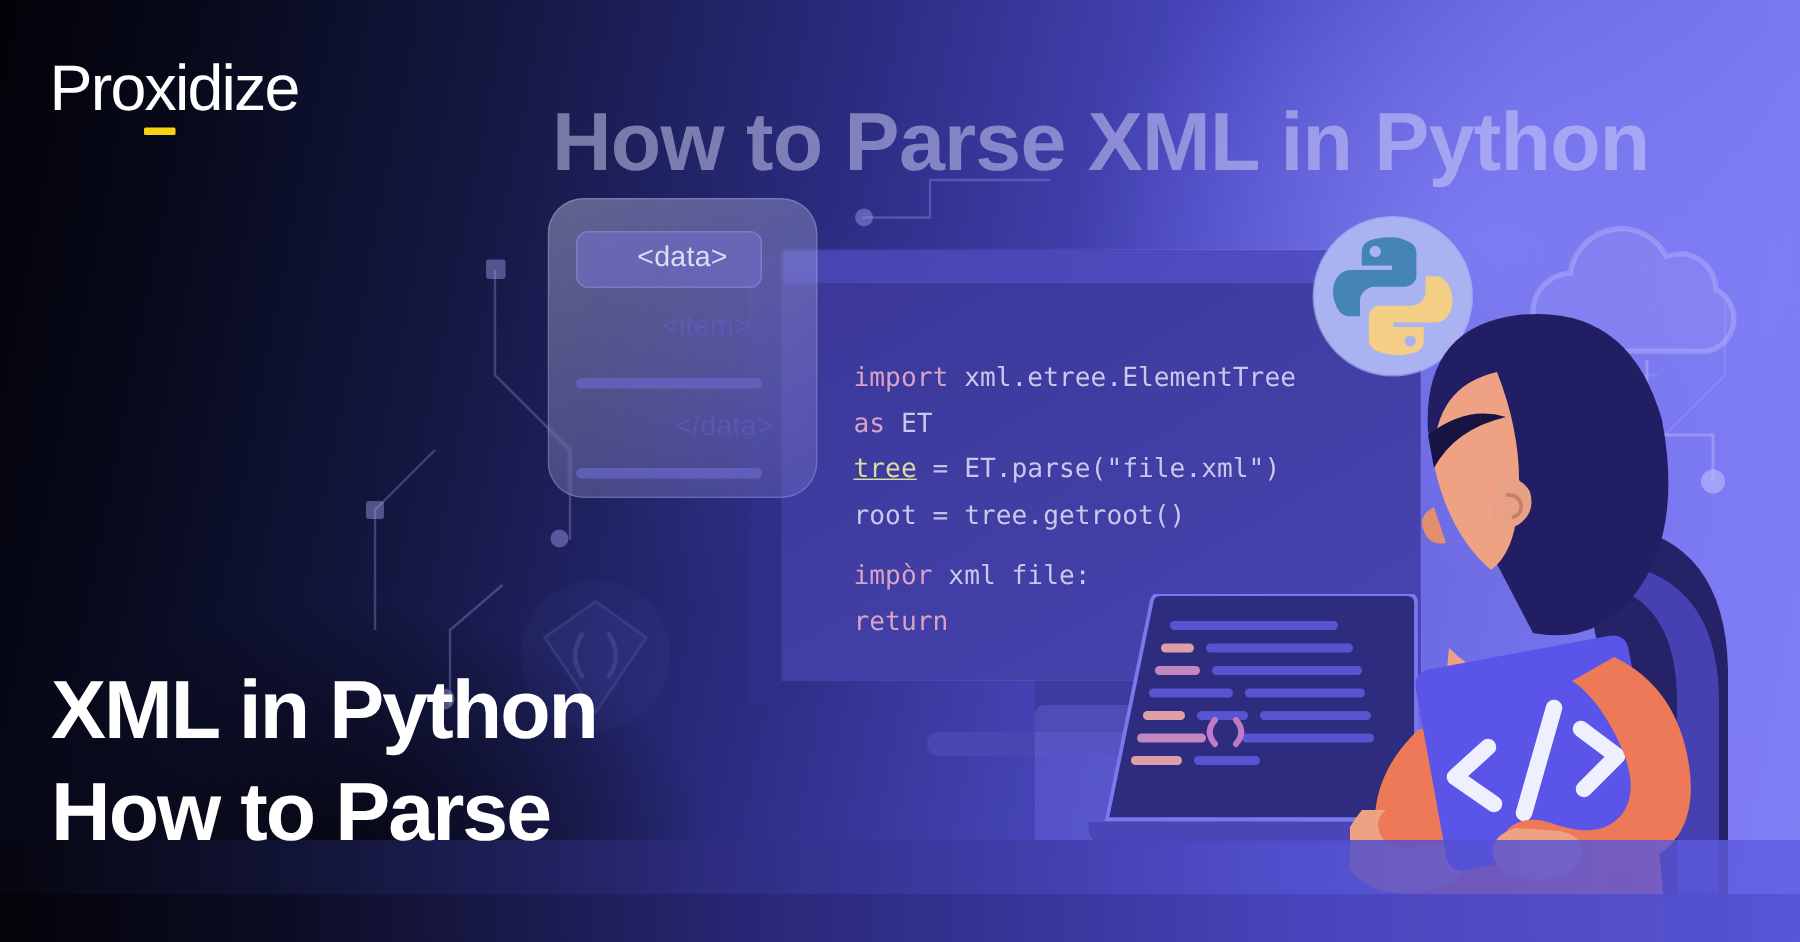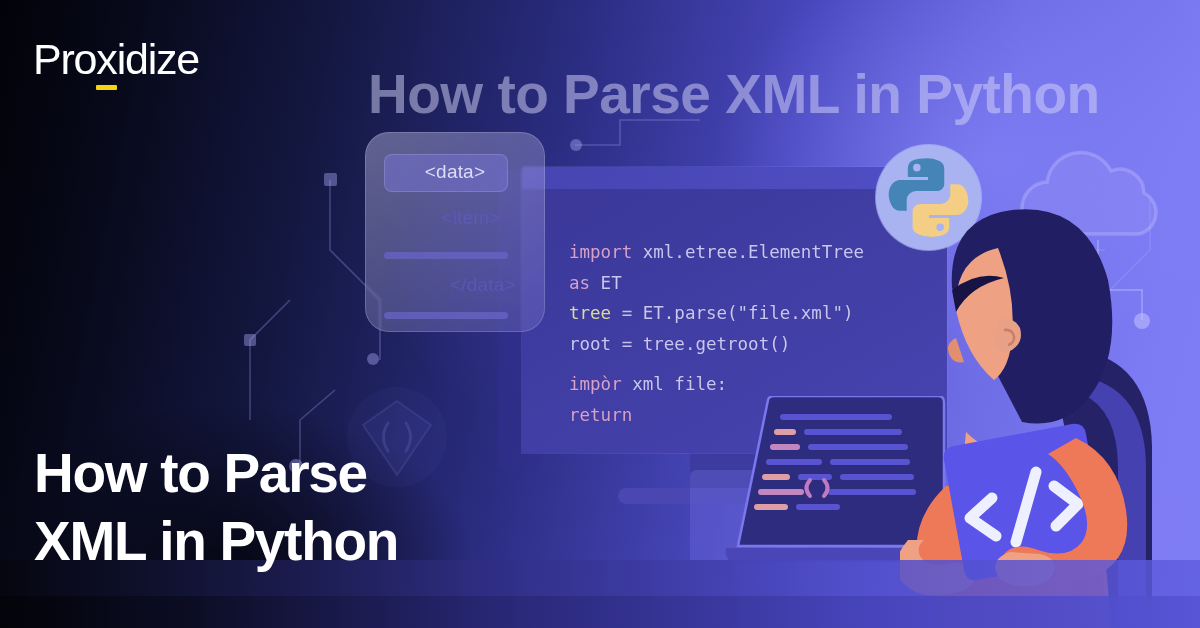--- a/index.html
+++ b/index.html
@@ -142,21 +142,21 @@
     font-size: 17.5px;
     line-height: 30.5px;
     white-space: pre;
     text-shadow: 0 0 1px rgba(0,0,0,0.12);
     margin-left: 21px;
   }
   .code .ln { display: block; }
   .code .gap { height: 10px; }
   .kw   { color: #d6a2c9; }
   .lav  { color: #c9c7ef; }
-  .var  { color: #d9dba4; }
+  .var  { color: #d9dba4; text-decoration: underline; }
   .op   { color: #c3c0ea; }
   .str  { color: #c9c7ef; }
 
   
   .xml-shadow {
     position: absolute; left: 498px; top: 170px;
     width: 40px; height: 300px;
     background: rgba(50,48,140,0.55);
     border-radius: 6px;
   }
@@ -369,17 +369,17 @@
     </g>
 
     <path d="M176 268 q42 20 50 72 q8 52 -36 68 q-44 16 -80 -4 q-14 -10 -4 -22 q12 -10 32 -2 q30 10 44 -8 q12 -18 -4 -50 q-14 -28 -30 -38 Z" fill="#EE7959"></path>
     <path d="M110 382 q-18 6 -14 20 q4 12 24 14 q26 2 34 -14 q4 -14 -14 -18 Z" fill="#EFA184"></path>
   </svg>
 
   <div class="desk"></div>
   <div class="desk-front"></div>
 
   <div class="headline">
+    <div>XML in Python</div>
     <div>How to Parse</div>
-    <div>XML in Python</div>
   </div>
 
 </div>
 
 </body></html>

